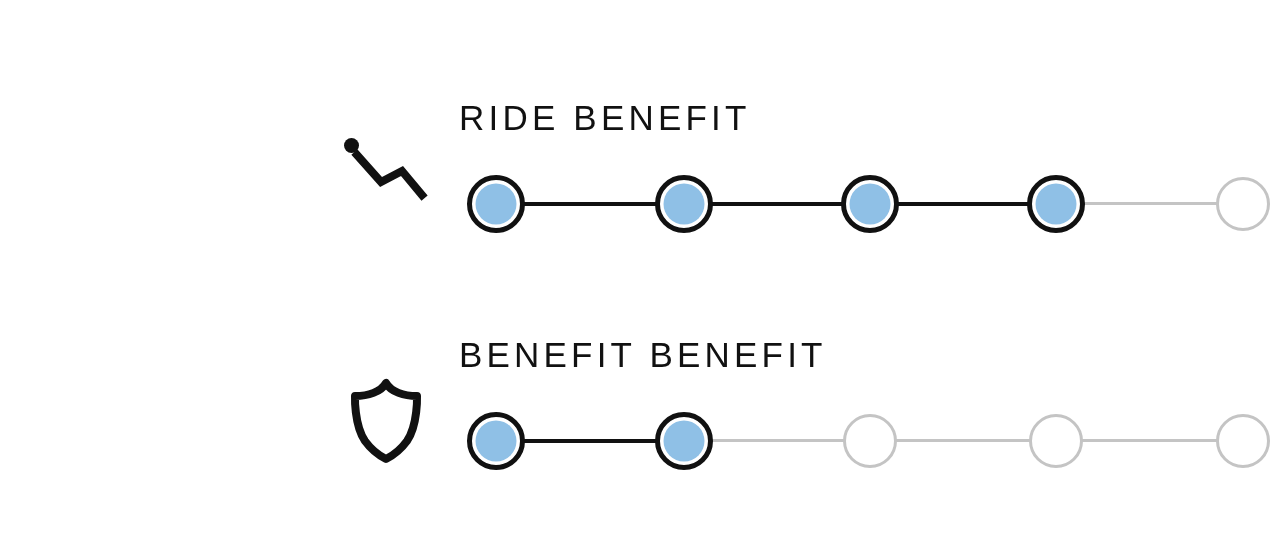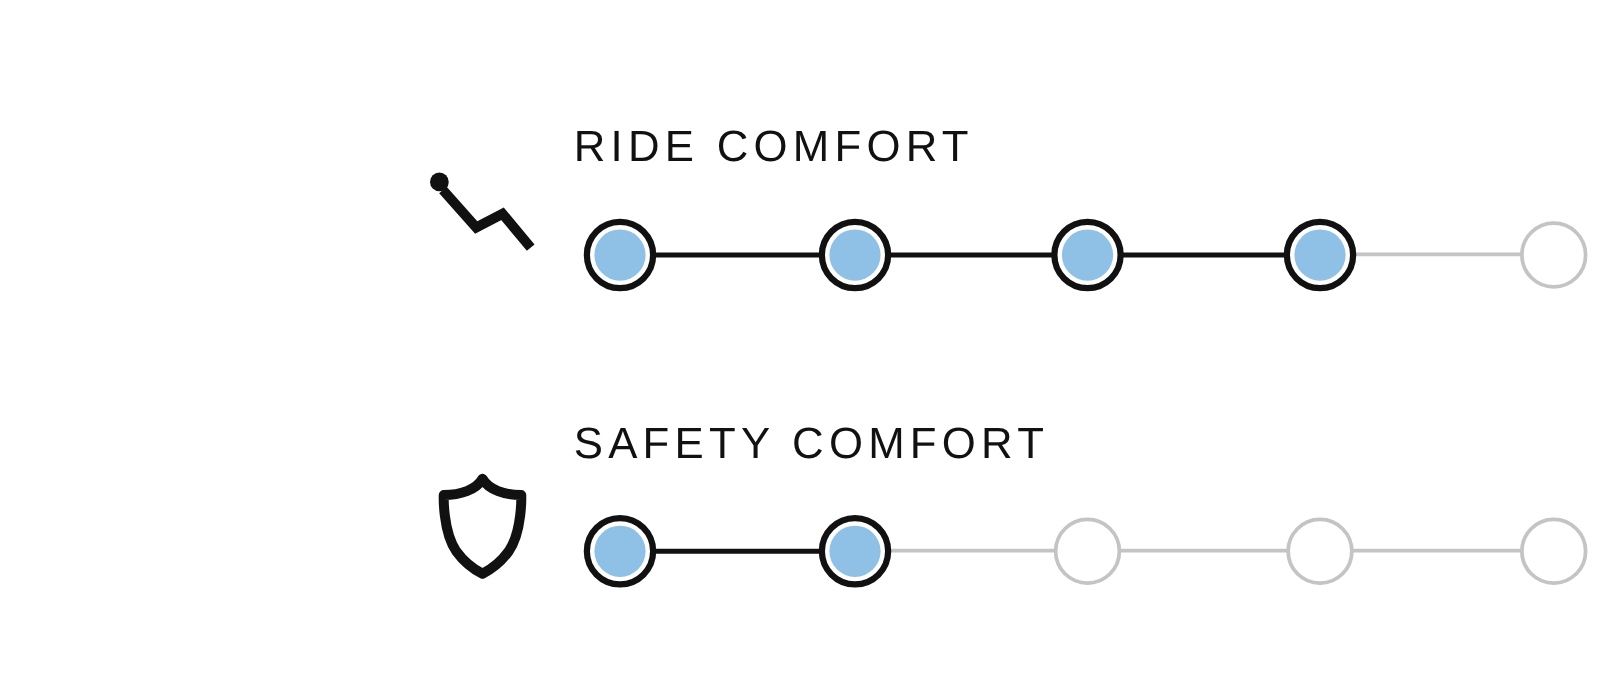--- a/index.html
+++ b/index.html
@@ -117,21 +117,21 @@
 
   <div class="rating-row" id="row-ride-comfort">
 
     <div class="row-icon">
       <svg viewBox="0 0 92 92" xmlns="http://www.w3.org/2000/svg" aria-hidden="true">
         <circle cx="11.5" cy="12.5" r="7.5" fill="#111111"></circle>
         <path d="M17 22 L41 49 L62 38 L82 62" fill="none" stroke="#111111" stroke-width="8" stroke-linecap="square" stroke-linejoin="miter"></path>
       </svg>
     </div>
 
-    <div class="row-title" style="color: rgb(17, 17, 17);">RIDE COMFORT</div>
+    <div class="row-title" style="color: rgb(17, 17, 17);">RIDE BENEFIT</div>
 
     <div class="row-scale">
       <div class="scale-segment" style="left: 37px; width: 188px; background: rgb(17, 17, 17);"></div>
       <div class="scale-segment" style="left: 225px; width: 186px; background: rgb(17, 17, 17);"></div>
       <div class="scale-segment" style="left: 411px; width: 186px; background: rgb(17, 17, 17);"></div>
       <div class="scale-segment inactive" style="left: 597px; width: 187px; background: rgb(196, 196, 196);"></div>
 
       <div class="scale-node filled" style="left: 37px; border-color: rgb(17, 17, 17);">
           <span class="node-core" style="background:#8fc0e6;"></span>
         </div>
@@ -149,21 +149,21 @@
   </div>
 
   <div class="rating-row" id="row-safety-benefit">
 
     <div class="row-icon">
       <svg viewBox="0 0 92 92" xmlns="http://www.w3.org/2000/svg" aria-hidden="true">
         <path d="M46 13 C41 22 28 26 15 26 C15 26 14 55 25 71 C33 82 42 87 46 89 C50 87 59 82 67 71 C78 55 77 26 77 26 C64 26 51 22 46 13 Z" fill="none" stroke="#111111" stroke-width="8" stroke-linejoin="round" stroke-linecap="round"></path>
       </svg>
     </div>
 
-    <div class="row-title" style="color: rgb(17, 17, 17);">SAFETY COMFORT</div>
+    <div class="row-title" style="color: rgb(17, 17, 17);">BENEFIT BENEFIT</div>
 
     <div class="row-scale">
       <div class="scale-segment" style="left: 37px; width: 188px; background: rgb(17, 17, 17);"></div>
       <div class="scale-segment inactive" style="left: 225px; width: 186px; background: rgb(196, 196, 196);"></div>
       <div class="scale-segment inactive" style="left: 411px; width: 186px; background: rgb(196, 196, 196);"></div>
       <div class="scale-segment inactive" style="left: 597px; width: 187px; background: rgb(196, 196, 196);"></div>
 
       <div class="scale-node filled" style="left: 37px; border-color: rgb(17, 17, 17);">
           <span class="node-core" style="background:#8fc0e6;"></span>
         </div>

